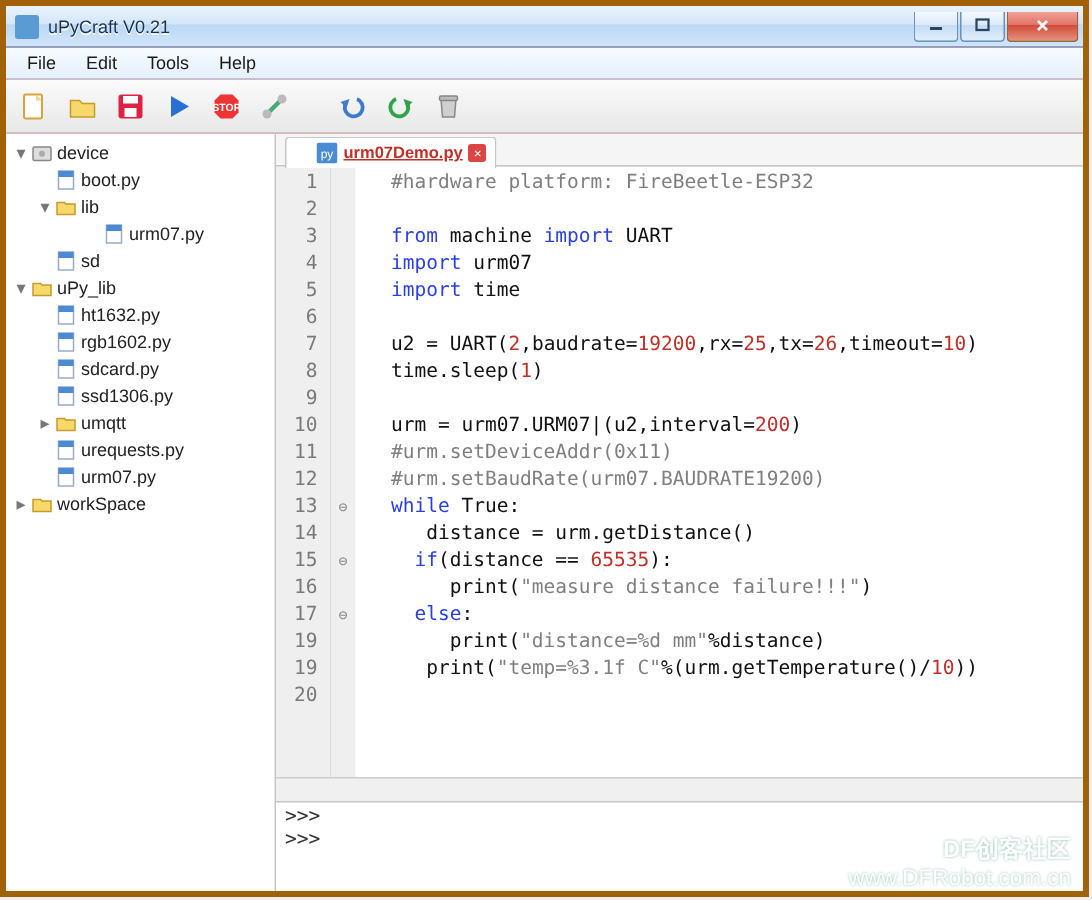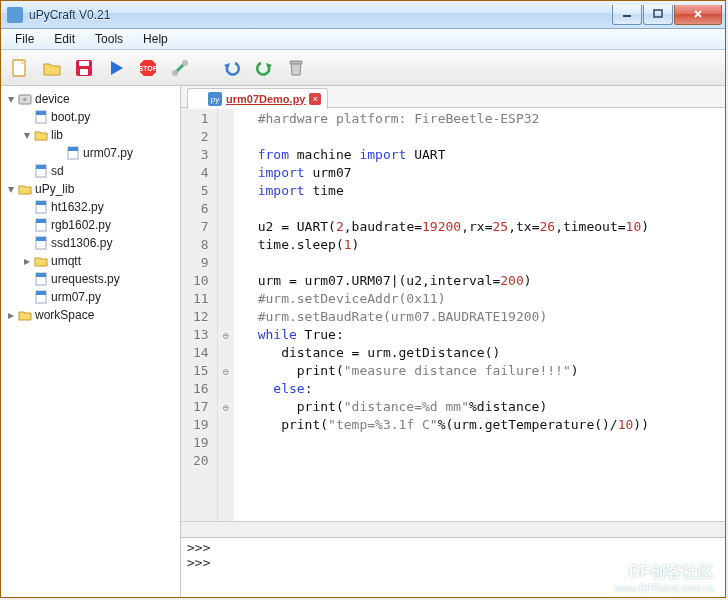--- a/index.html
+++ b/index.html
@@ -1,17 +1,17 @@
 <!DOCTYPE html>
 <html><head>
 <meta charset="utf-8">
 <style>
 * { margin:0; padding:0; box-sizing:border-box; }
 body { font-family:"Segoe UI",Tahoma,sans-serif; font-size:12px; background:#eee; overflow:hidden;}
-.window { width:726px; height:598px; border:1px solid #a16207; background:#b91c1c; display:flex; flex-direction:column; }
+.window { width:726px; height:598px; border:4px solid #a16207; background:#b91c1c; display:flex; flex-direction:column; }
 .titlebar { height:28px; background:linear-gradient(#e9f3fd,#d4e6f9 45%,#bcd8f5 46%,#d0e5fa); display:flex; align-items:center; padding:0 2px 0 6px; border-bottom:1px solid #8aa8c8;}
 .titlebar .ico { width:16px; height:16px; background:#5a9bd5; border-radius:2px; margin-right:6px;}
 .titlebar .title { flex:1; color:#18324e; font-size:12px; text-shadow:0 1px 0 #fff;}
 .winbtn { display:flex; }
 .winbtn div{ width:30px; height:20px; margin-left:0; border:1px solid #6b91bd; border-top:none; background:linear-gradient(#f5f9fe,#dbe9f9 45%,#c3dbf5 46%,#e0eefb); display:flex; align-items:center; justify-content:center; border-radius:0 0 3px 3px; margin-right:1px;}
 .winbtn .close { width:48px; background:linear-gradient(#f2a197,#e07366 45%,#cf4a38 46%,#e7907f); border-color:#963; }
 .winbtn svg { width:12px; height:10px;}
 .menubar { height:21px; background:linear-gradient(#f7fbff,#e4f0fb); border-bottom:1px solid #b4c8de; display:flex; align-items:center; padding:0 4px;}
 .menubar span { padding:2px 10px; color:#1a1a1a; cursor:default;}
 .toolbar { height:36px; background:linear-gradient(#fbfbfb,#e8e8e8); border-bottom:1px solid #c7c7c7; display:flex; align-items:center; padding:0 6px; gap:6px;}
@@ -34,21 +34,21 @@
 .gutter div{height:18px;line-height:18px;}
 .fold { background:#efefef; width:16px; padding-top:2px;}
 .fold div{height:18px; display:flex;align-items:center;justify-content:center;color:#888;font-size:10px;}
 .code { flex:1; padding:2px 24px;}
 .code div{height:18px;line-height:18px;white-space:pre;}
 .c-com{color:#7f7f7f;} .c-kw{color:#2a3fe0;} .c-num{color:#c03028;} .c-str{color:#808080;} .c-id{color:#111;}
 .hscroll{height:16px;background:#f0f0f0;border-top:1px solid #ccc;}
 .console { height:60px; background:#fff; border-top:1px solid #c7c7c7; font-family:Consolas,monospace; font-size:13px; padding:2px 6px; color:#333; white-space:pre;}
 .watermark{position:absolute; right:14px; bottom:6px; text-align:right; color:#fff; opacity:.82; pointer-events:none; font-size:13px; font-weight:600; text-shadow:0 0 2px #7aa;}
 .watermark .big{font-size:16px;}
-.watermark .small{font-size:10px; font-weight:400;}
+.watermark .small{font-size:15px; font-weight:400;}
 </style>
 </head>
 <body>
 
 <div class="window">
   <div class="titlebar">
     <div class="ico"></div>
     <div class="title">uPyCraft V0.21</div>
     <div class="winbtn">
       <div>
@@ -206,20 +206,30 @@
         </div>
         <div class="tnode indent1">
           <span class="twist"></span>
           <span class="ticon">
             <svg width="14" height="14">
               <rect x="2" y="1" width="10" height="12" fill="#fff" stroke="#9ac"></rect>
               <rect x="2" y="1" width="10" height="4" fill="#4b8bd4"></rect>
             </svg>
           </span>
           <span>rgb1602.py</span>
+        </div>
+        <div class="tnode indent1">
+          <span class="twist"></span>
+          <span class="ticon">
+            <svg width="14" height="14">
+              <rect x="2" y="1" width="10" height="12" fill="#fff" stroke="#9ac"></rect>
+              <rect x="2" y="1" width="10" height="4" fill="#4b8bd4"></rect>
+            </svg>
+          </span>
+          <span>sdcard.py</span>
         </div>
         <div class="tnode indent1">
           <span class="twist"></span>
           <span class="ticon">
             <svg width="14" height="14">
               <rect x="2" y="1" width="10" height="12" fill="#fff" stroke="#9ac"></rect>
               <rect x="2" y="1" width="10" height="4" fill="#4b8bd4"></rect>
             </svg>
           </span>
           <span>ssd1306.py</span>
@@ -329,20 +339,21 @@
             <div><span class="c-kw">import</span><span class="c-id"> time</span></div>
             <div></div>
             <div><span class="c-id">u2 = UART(</span><span class="c-num">2</span><span class="c-id">,baudrate=</span><span class="c-num">19200</span><span class="c-id">,rx=</span><span class="c-num">25</span><span class="c-id">,tx=</span><span class="c-num">26</span><span class="c-id">,timeout=</span><span class="c-num">10</span><span class="c-id">)</span></div>
             <div><span class="c-id">time.sleep(</span><span class="c-num">1</span><span class="c-id">)</span></div>
             <div></div>
             <div><span class="c-id">urm = urm07.URM07</span><span class="c-id">|(u2,interval=</span><span class="c-num">200</span><span class="c-id">)</span></div>
             <div><span class="c-com">#urm.setDeviceAddr(0x11)</span></div>
             <div><span class="c-com">#urm.setBaudRate(urm07.BAUDRATE19200)</span></div>
             <div><span class="c-kw">while</span><span class="c-id"> True:</span></div>
             <div><span class="c-id">   distance = urm.getDistance()</span></div>
+            <div><span class="c-id">  </span><span class="c-kw">if</span><span class="c-id">(distance == </span><span class="c-num">65535</span><span class="c-id">):</span></div>
             <div><span class="c-id">     print(</span><span class="c-str">"measure distance failure!!!"</span><span class="c-id">)</span></div>
             <div><span class="c-id">  </span><span class="c-kw">else</span><span class="c-id">:</span></div>
             <div><span class="c-id">     print(</span><span class="c-str">"distance=%d mm"</span><span class="c-id">%distance)</span></div>
             <div><span class="c-id">   print(</span><span class="c-str">"temp=%3.1f C"</span><span class="c-id">%(urm.getTemperature()/</span><span class="c-num">10</span><span class="c-id">))</span></div>
             <div></div>
           </div>
       </div>
       <div class="hscroll"></div>
       <div class="console" id="console">&gt;&gt;&gt;
 &gt;&gt;&gt;</div>

